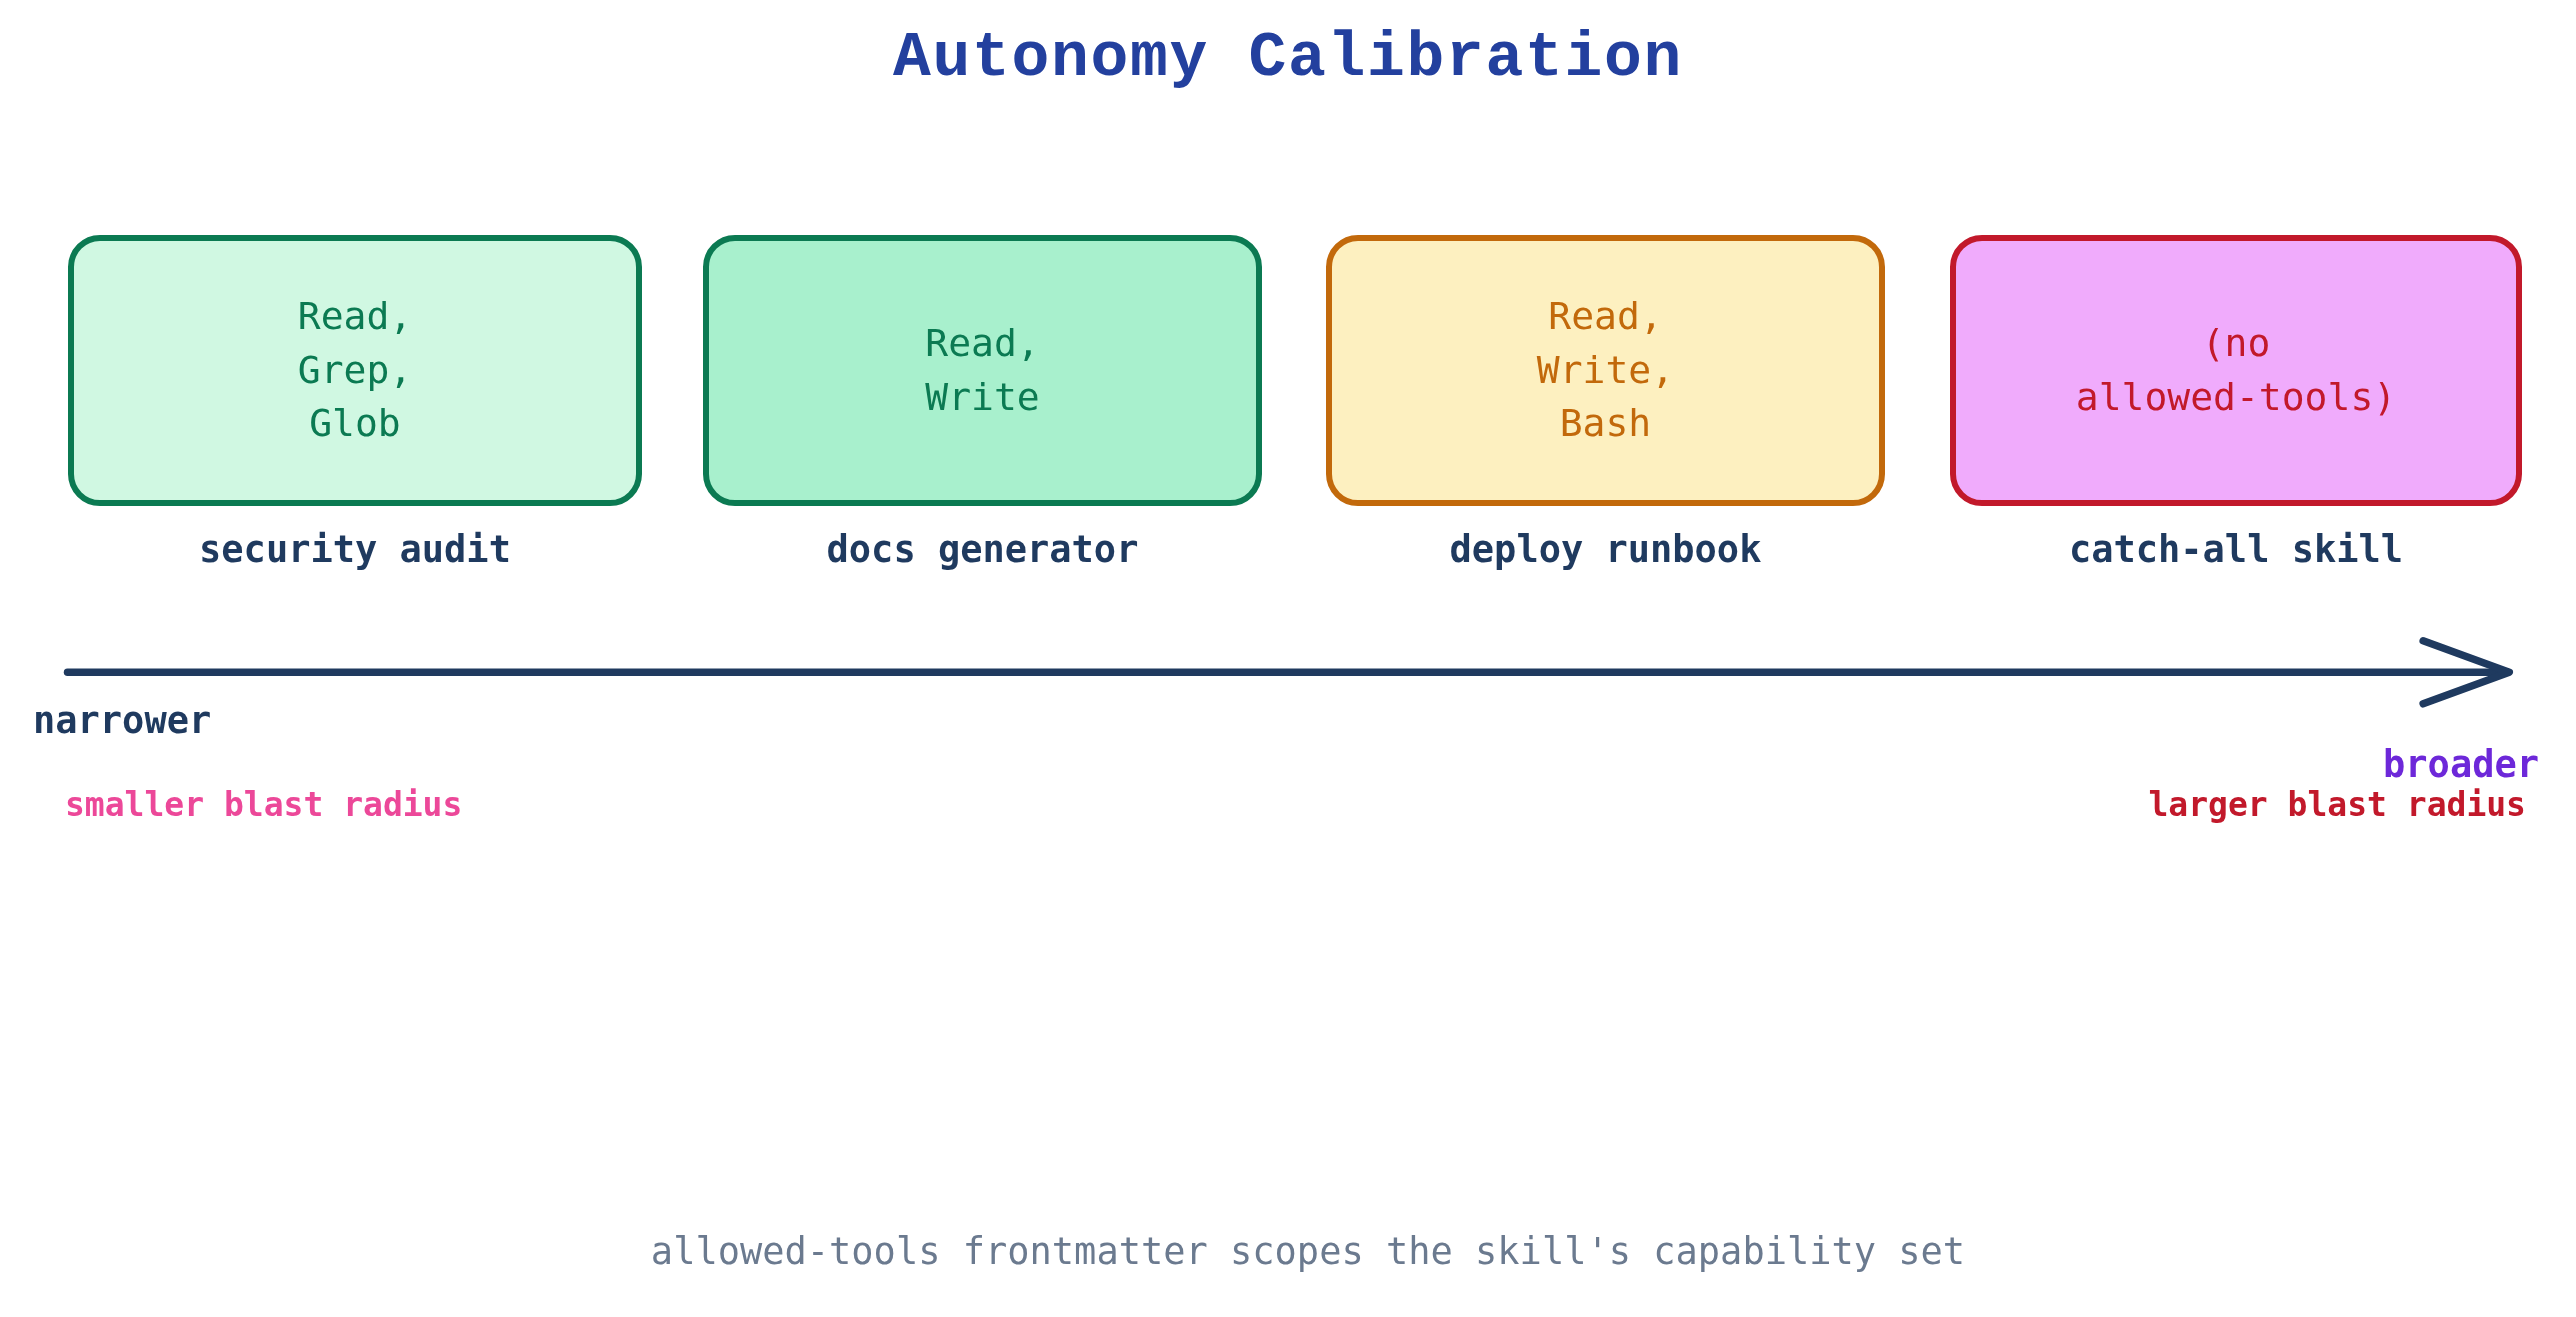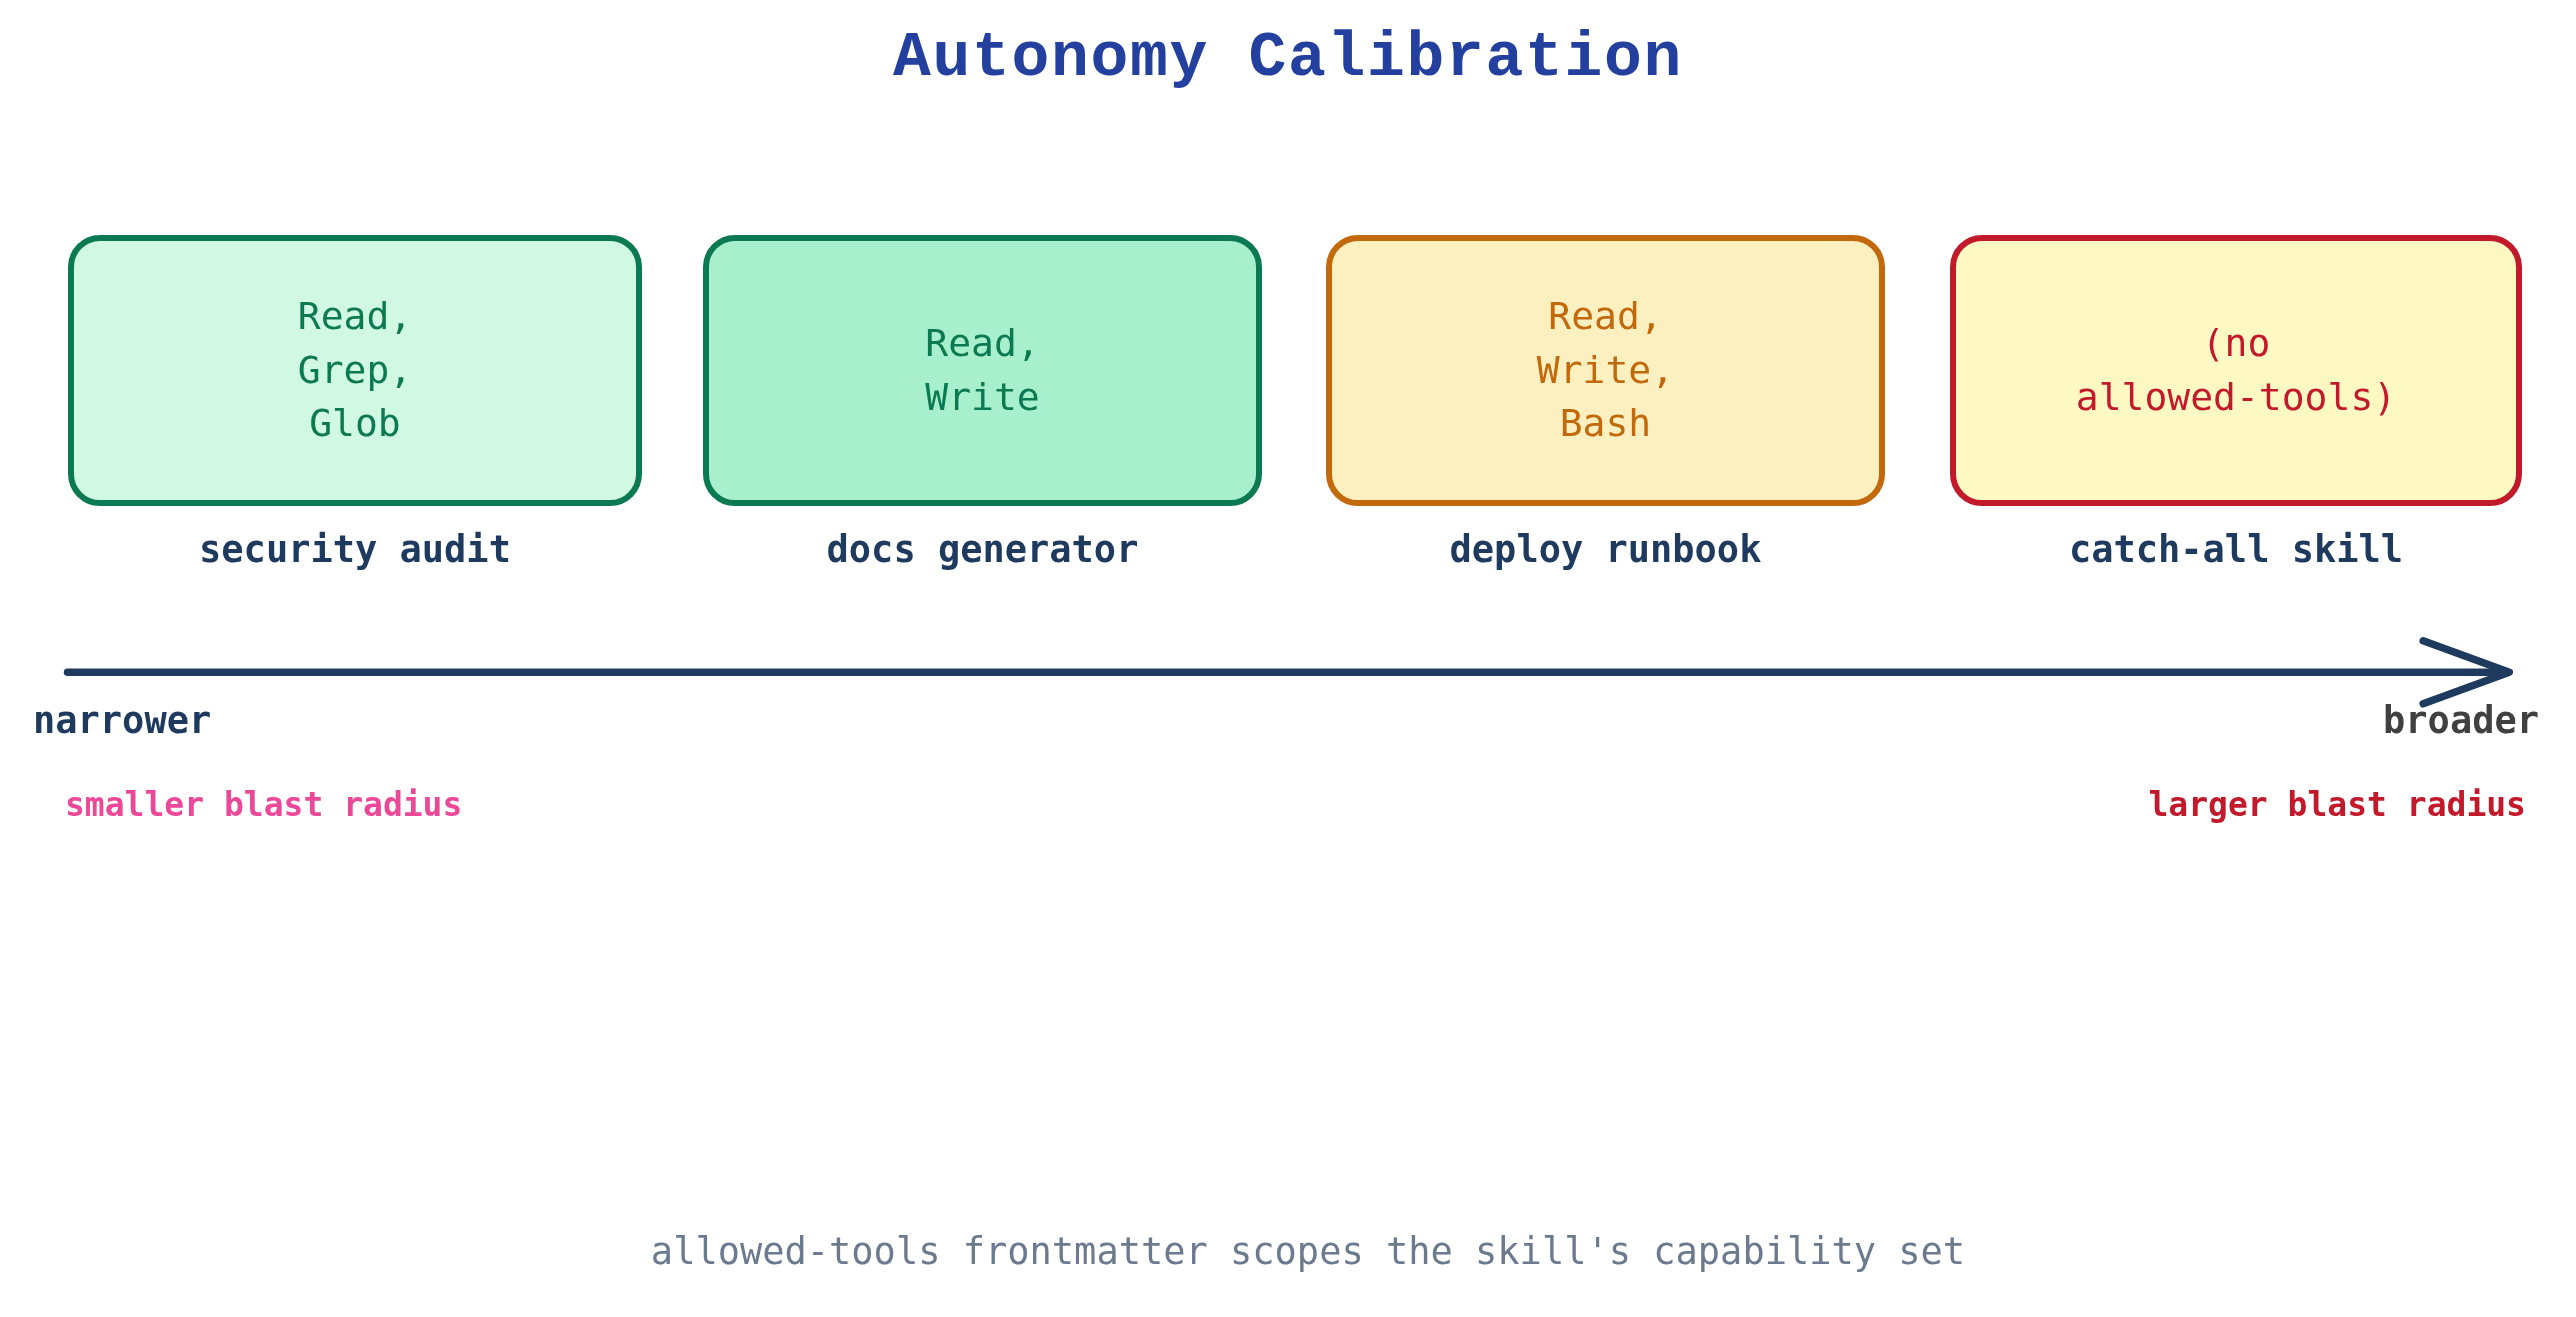--- a/index.html
+++ b/index.html
@@ -176,38 +176,38 @@
   <div class="tier" id="tier-2">
     <div class="tier-box" style="background: rgb(253, 240, 192); border-color: rgb(194, 105, 11);">
       <div class="tier-tools" style="color: rgb(194, 105, 11);">Read,
 Write,
 Bash</div>
     </div>
     <div class="tier-label" style="color: rgb(31, 58, 95);">deploy runbook</div>
   </div>
 
   <div class="tier" id="tier-3">
-    <div class="tier-box" style="background: #fef9c3; border-color: rgb(194, 25, 43);">
+    <div class="tier-box" style="background: #f0abfc; border-color: rgb(194, 25, 43);">
       <div class="tier-tools" style="color: rgb(194, 25, 43);">(no
 allowed-tools)</div>
     </div>
     <div class="tier-label" style="color: rgb(31, 58, 95);">catch-all skill</div>
   </div>
 
 </div>
 
 <div id="axis">
   <svg id="axis-svg" width="2576" height="116" viewBox="0 0 3096 140">
     <line id="axis-line" x1="75" y1="68" x2="3016" y2="68" stroke="#1f3a5f" stroke-width="9" stroke-linecap="round"></line>
     <polyline id="axis-head" points="2918,30 3022,68 2918,106" fill="none" stroke="#1f3a5f" stroke-width="9" stroke-linecap="round" stroke-linejoin="round"></polyline>
   </svg>
 </div>
 
 <div id="axis-left-label" style="color: rgb(31, 58, 95);">narrower</div>
 
-<div id="axis-right-label" style="color: #404040;">broader</div>
+<div id="axis-right-label" style="color: #6d28d9; margin-top: 44px;">broader</div>
 
 <div id="blast-left" style="color: #ec4899;">smaller blast radius</div>
 
 <div id="blast-right" style="color: rgb(194, 25, 43);">larger blast radius</div>
 
 <div id="footnote" style="color: rgb(107, 122, 143); margin-left: 20px;">allowed-tools frontmatter scopes the skill's capability set</div>
 
 
 </body></html>

